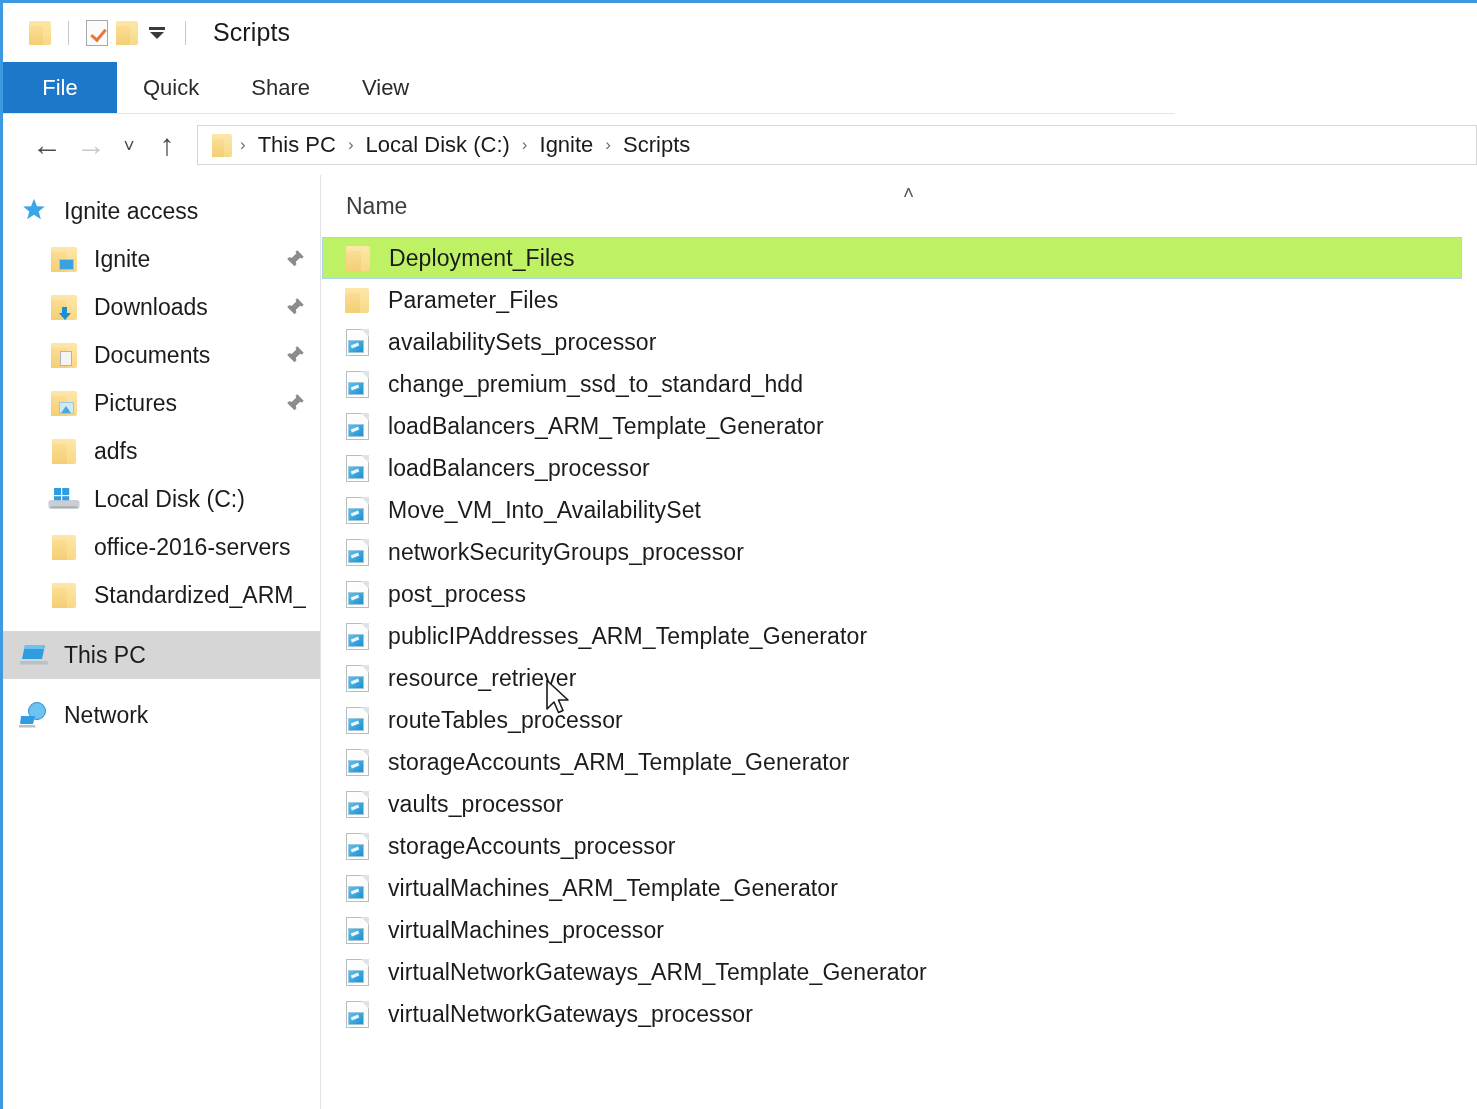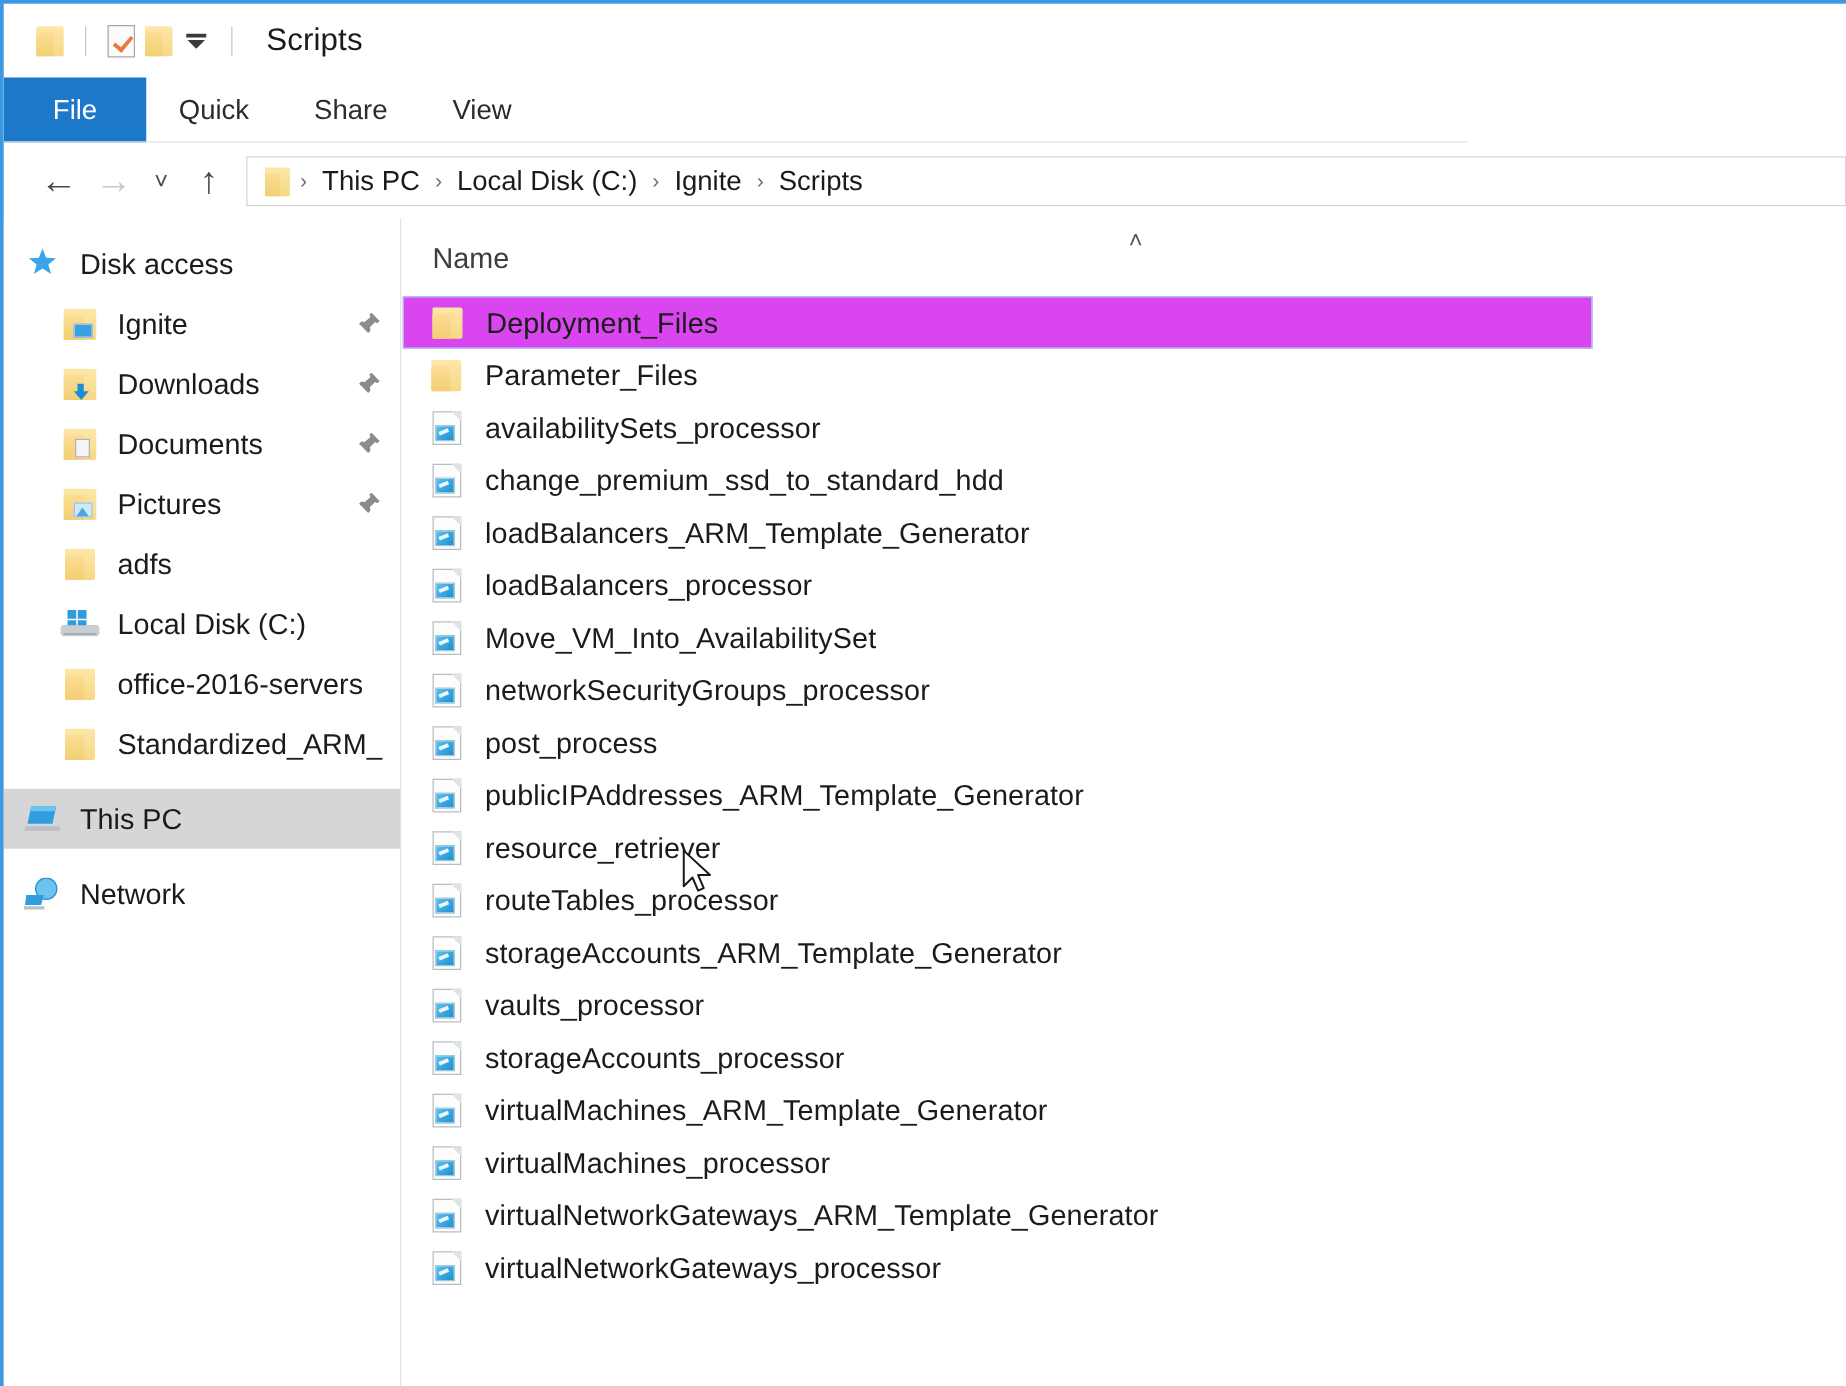--- a/index.html
+++ b/index.html
@@ -258,23 +258,23 @@
   .filerow {
     position: relative;
     height: 42px;
     display: flex;
     align-items: center;
     padding-left: 20px;
     white-space: nowrap;
   }
   .filerow.focused {
     border: 1px solid #a8d4f2;
-    background: #d946ef;
+    background: #bef264;
     margin-left: 0;
-    width: 952px;
+    width: 1140px;
   }
   .filerow .ficon {
     width: 30px; height: 30px;
     display: flex; align-items: center; justify-content: center;
     flex: 0 0 auto;
   }
   .filerow .flabel {
     font-size: 23px;
     color: #1b1b1b;
     margin-left: 16px;
@@ -385,21 +385,21 @@
     <div id="navpane">
 
       <div class="navgap"></div>
 
       <div class="navrow">
         <span class="nicon">
           <svg class="star-ico" viewBox="0 0 24 24" aria-hidden="true">
             <path fill="#3aa5e8" d="M12 1.6l2.5 6.3 6.8.3-5.3 4.3 1.9 6.6-5.9-3.8-5.9 3.8 1.9-6.6L2.7 8.2l6.8-.3z"></path>
           </svg>
         </span>
-        <span class="nlabel">Disk access</span>
+        <span class="nlabel">Ignite access</span>
       </div>
 
       <div class="navrow indent">
         <span class="nicon">
           <span class="folder" style="width:26px;height:25px;position:relative;">
             <i class="back"></i>
               <i class="front"></i>
             <i style="position:absolute;left:8px;bottom:2px;width:15px;height:11px;background:#3aa0e0;border:1px solid #9dc6e4;"></i>
           </span>
         </span>

